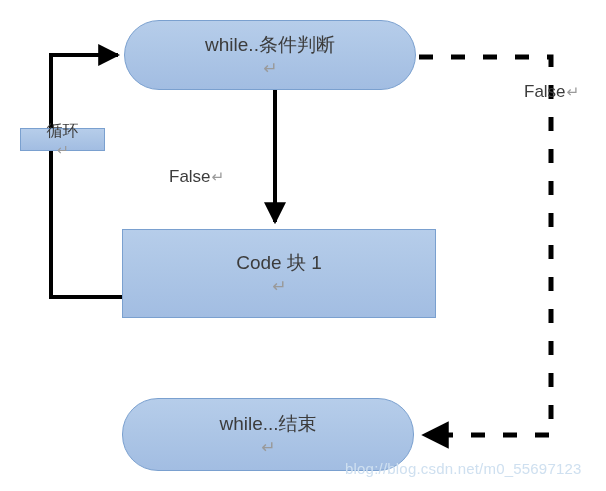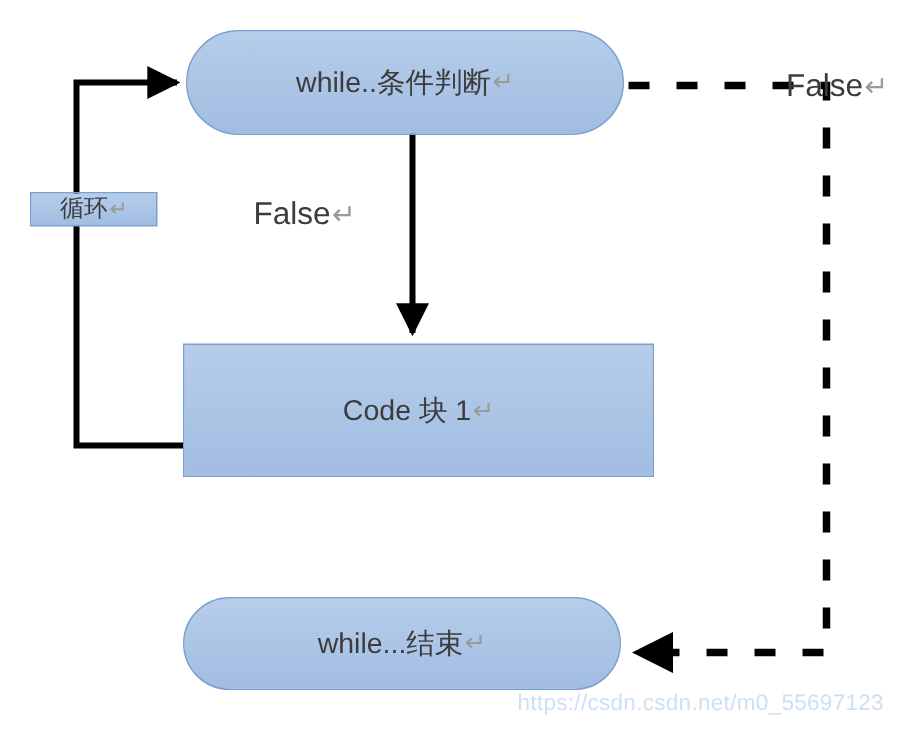--- a/index.html
+++ b/index.html
@@ -31,20 +31,21 @@
     position: absolute;
     box-sizing: border-box;
     display: flex;
     align-items: center;
     justify-content: center;
     background: linear-gradient(to bottom, #b6cdea 0%, #adc6e6 45%, #a2bde2 100%);
     border: 1px solid #7aa0cf;
     color: #3c3c3c;
     text-align: center;
     white-space: nowrap;
+    flex-direction: column;
   }
   .node-terminal {
     border-radius: 36px;
   }
   .node-process {
     border-radius: 0;
   }
 
   #node-while-cond {
     left: 124px;
@@ -57,38 +58,39 @@
     left: 122px;
     top: 229px;
     width: 314px;
     height: 89px;
     font-size: 19px;
   }
   #node-while-end {
     left: 122px;
     top: 398px;
     width: 292px;
-    height: 62px;
+    height: 73px;
     font-size: 19px;
   }
   #node-loop-label {
     left: 20px;
     top: 128px;
     width: 85px;
     height: 23px;
     font-size: 16px;
     border-radius: 0;
   }
 
   
   .edge-label {
     position: absolute;
     color: #3c3c3c;
-    font-size: 21px;
+    font-size: 17px;
     white-space: nowrap;
+    margin-top: 36px;
   }
   #label-true {
     left: 169px;
     top: 131px;
   }
   #label-false {
     left: 524px;
     top: 46px;
   }
 
@@ -152,15 +154,15 @@
   </div>
 
   <div class="edge-label" id="label-true">
     <span>False</span><span class="cr">↵</span>
   </div>
 
   <div class="edge-label" id="label-false">
     <span>False</span><span class="cr">↵</span>
   </div>
 
-  <div id="watermark">https://csdn.csdn.net/m0_55697123</div>
+  <div id="watermark">blog://blog.csdn.net/m0_55697123</div>
 
 </div>
 
 </body></html>

